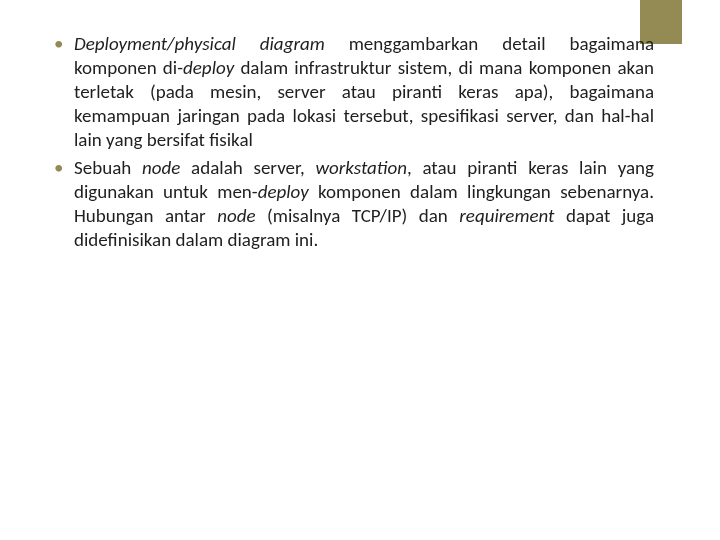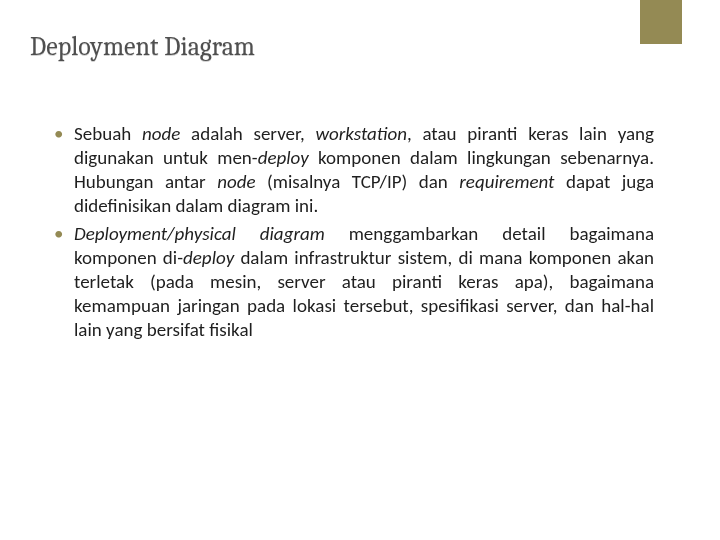--- a/index.html
+++ b/index.html
@@ -50,18 +50,17 @@
     font-size: 19px;
   }
   .it { font-style: italic; }
 </style>
 </head>
 <body>
 
 <div class="accent-bar"></div>
 
 <div class="slide">
-  <h1 class="title">Deployment Diagram</h1>
   <ul class="bullets">
+    <li><span class="it">Deployment/physical diagram</span> menggambarkan detail bagaimana komponen di-<span class="it">deploy</span> dalam infrastruktur sistem, di mana komponen akan terletak (pada mesin, server atau piranti keras apa), bagaimana kemampuan jaringan pada lokasi tersebut, spesifikasi server, dan hal-hal lain yang bersifat fisikal</li>
     <li>Sebuah <span class="it">node</span> adalah server, <span class="it">workstation</span>, atau piranti keras lain yang digunakan untuk men-<span class="it">deploy</span> komponen dalam lingkungan sebenarnya. Hubungan antar <span class="it">node</span> (misalnya TCP/IP) dan <span class="it">requirement</span> dapat juga didefinisikan dalam diagram ini.</li>
-    <li><span class="it">Deployment/physical diagram</span> menggambarkan detail bagaimana komponen di-<span class="it">deploy</span> dalam infrastruktur sistem, di mana komponen akan terletak (pada mesin, server atau piranti keras apa), bagaimana kemampuan jaringan pada lokasi tersebut, spesifikasi server, dan hal-hal lain yang bersifat fisikal</li>
   </ul>
 </div>
 
 </body></html>

